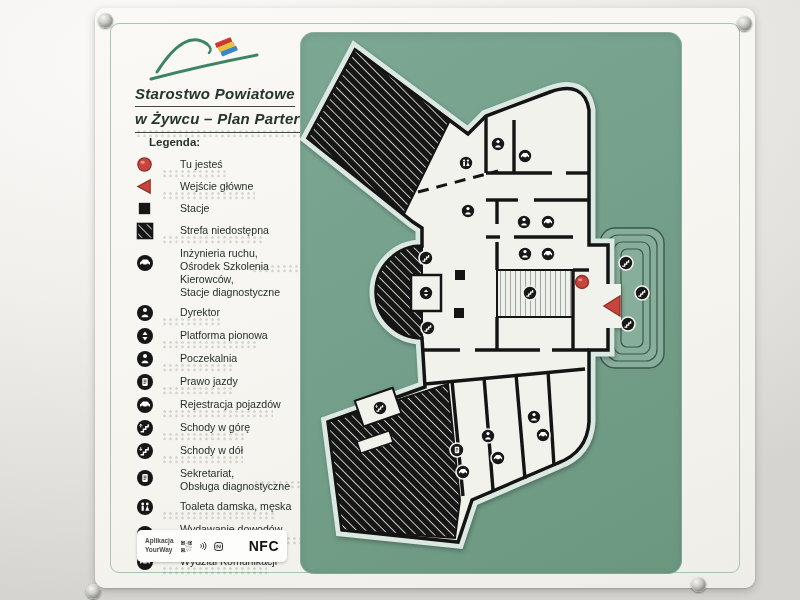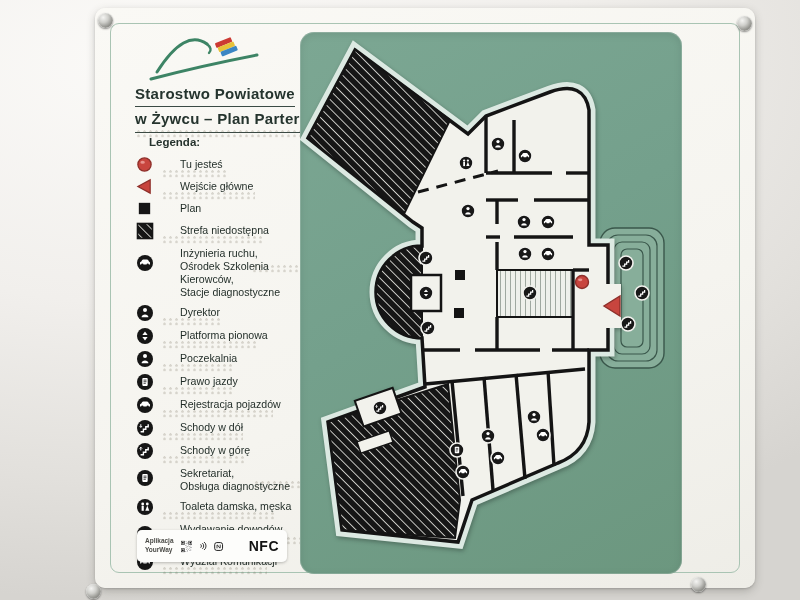--- a/index.html
+++ b/index.html
@@ -10,21 +10,21 @@
     background:linear-gradient(160deg,#faf9f5 0%,#f5f4ef 60%,#eeede7 100%);
     border-radius:10px;box-shadow:0 3px 9px rgba(70,70,60,.28),0 1px 2px rgba(0,0,0,.15);}
   .inner-line{position:absolute;inset:15px;border:1.5px solid #a9c4b3;border-radius:9px;pointer-events:none;}
   .screw{position:absolute;width:15px;height:15px;border-radius:50%;
     background:radial-gradient(circle at 35% 30%, #f4f4f2 0%, #cfcfcb 35%, #8d8d88 70%, #6e6e69 100%);
     box-shadow:0 1px 2px rgba(0,0,0,.45), inset 0 0 1px #fff;}
   
   .logo{position:absolute;left:50px;top:14px;width:120px;height:62px;}
   
   .title{position:absolute;left:40px;top:74px;width:215px;color:#25342e;
-    font-size:15px;font-weight:bold;letter-spacing:.3px;line-height:1.55;}
+    font-size:15px;font-weight:bold;letter-spacing:.3px;line-height:1.55;font-style:italic;}
   .tline{display:inline-block;border-bottom:1.6px solid #3a4a44;padding-bottom:1px;}
   .braille{position:absolute;height:9px;
     background-image:radial-gradient(circle at 1.5px 1.5px, rgba(90,80,60,.20) 1.05px, transparent 1.55px);
     background-size:6px 4.5px;pointer-events:none;}
   
   .legend-heading{position:absolute;left:42px;top:128px;font-size:11.5px;color:#26332e;font-weight:bold;padding-left:12px;}
   .legend{position:absolute;left:40px;top:148px;width:172px;display:flex;flex-direction:column;gap:5px;}
   .lrow{position:relative;display:flex;align-items:flex-start;gap:26px;min-height:17px;}
   .licon{flex:0 0 19px;width:19px;display:flex;justify-content:center;align-items:center;margin-top:0px;}
   .llabel{font-size:10.6px;color:#1e2a25;line-height:1.22;white-space:pre-line;padding-top:2px;}
@@ -136,21 +136,21 @@
       <span class="llabel">Wejście główne</span>
       <i class="braille" style="left:28px;top:14px;width:92px"></i>
     </div>
 
     <div class="lrow">
       <span class="licon">
         <svg width="17" height="17" viewBox="-9 -9 18 18">
             <rect x="-6" y="-6" width="12" height="12" fill="#161616"></rect>
           </svg>
       </span>
-      <span class="llabel">Plan</span>
+      <span class="llabel">Stacje</span>
     </div>
 
     <div class="lrow">
       <span class="licon">
         <svg width="18" height="18" viewBox="-9 -9 18 18">
             <rect x="-7.5" y="-7.5" width="15" height="15" fill="url(#hatch)" stroke="#161616" stroke-width="1.6"></rect>
           </svg>
       </span>
       <span class="llabel">Strefa niedostępna</span>
       <i class="braille" style="left:28px;top:14px;width:100px"></i>
@@ -221,36 +221,36 @@
           </svg>
       </span>
       <span class="llabel">Rejestracja pojazdów</span>
       <i class="braille" style="left:28px;top:14px;width:110px"></i>
     </div>
 
     <div class="lrow">
       <span class="licon">
         <svg width="18" height="18" viewBox="-9 -9 18 18">
             <circle r="8" fill="#161616"></circle>
+            <use href="#g-stairs-up"></use>
+          </svg>
+      </span>
+      <span class="llabel">Schody w górę</span>
+      <i class="braille" style="left:28px;top:14px;width:84px"></i>
+    </div>
+
+    <div class="lrow">
+      <span class="licon">
+        <svg width="18" height="18" viewBox="-9 -9 18 18">
+            <circle r="8" fill="#161616"></circle>
             <use href="#g-stairs-down"></use>
           </svg>
       </span>
       <span class="llabel">Schody w dół</span>
       <i class="braille" style="left:28px;top:14px;width:80px"></i>
-    </div>
-
-    <div class="lrow">
-      <span class="licon">
-        <svg width="18" height="18" viewBox="-9 -9 18 18">
-            <circle r="8" fill="#161616"></circle>
-            <use href="#g-stairs-up"></use>
-          </svg>
-      </span>
-      <span class="llabel">Schody w górę</span>
-      <i class="braille" style="left:28px;top:14px;width:84px"></i>
     </div>
 
     <div class="lrow">
       <span class="licon">
         <svg width="18" height="18" viewBox="-9 -9 18 18" style="margin-top:4px">
             <circle r="8" fill="#161616"></circle>
             <use href="#g-doc"></use>
           </svg>
       </span>
       <span class="llabel">Sekretariat,

